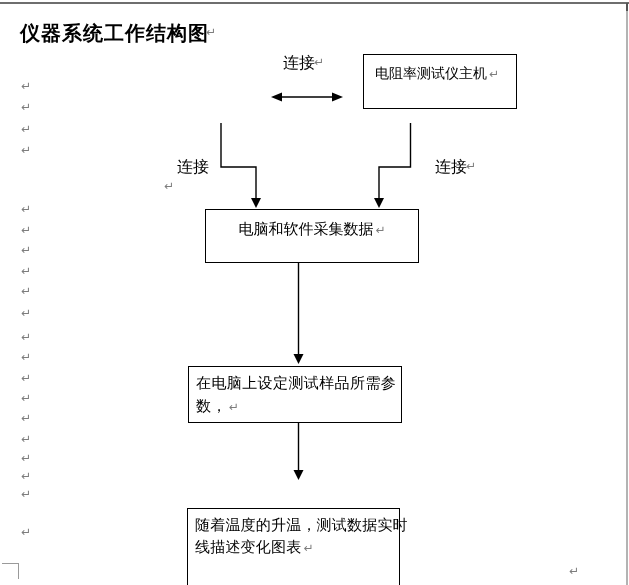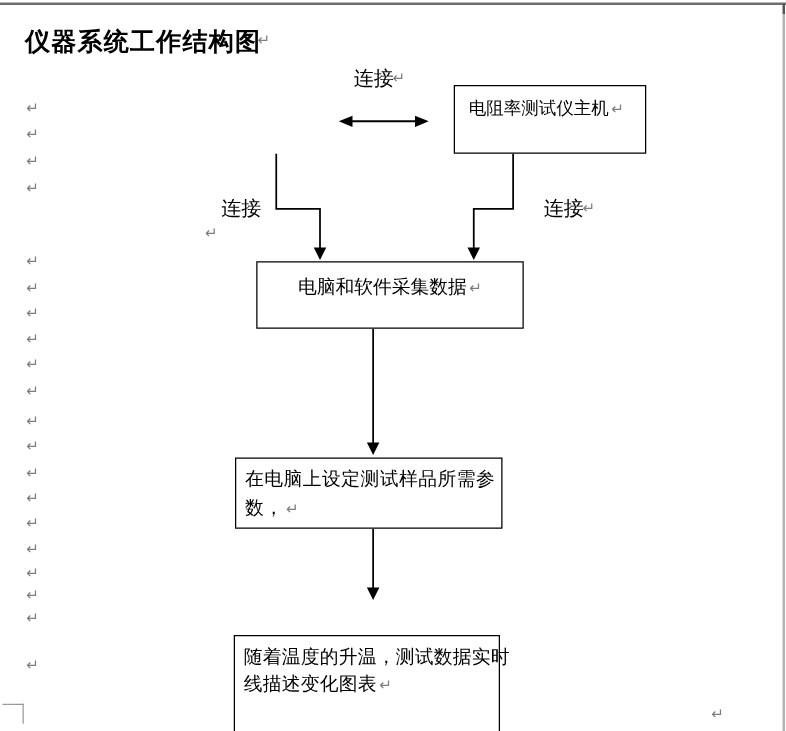--- a/index.html
+++ b/index.html
@@ -6,21 +6,21 @@
   #page{position:relative;width:629px;height:585px;background:#ffffff;overflow:hidden;
         font-family:"DejaVu Sans",sans-serif;color:#000;}
   #top-edge{position:absolute;left:0;top:2px;width:629px;height:2px;background:#6e6e6e;}
   #right-edge{position:absolute;left:626px;top:3px;width:2px;height:582px;
         background:linear-gradient(#555 0 8px,#b3b3b3 8px 100%);}
   #doc-title{position:absolute;left:20px;top:20px;font-size:20px;font-weight:bold;
         letter-spacing:1px;white-space:nowrap;}
   .node{position:absolute;border:1.5px solid #000;background:#fff;box-sizing:border-box;
         font-size:15px;line-height:22px;}
   #box-furnace{left:69px;top:68px;width:186px;height:55px;padding:7px 4px 0 11px;font-size:14px;}
-  #box-tester{left:363px;top:68px;width:154px;height:55px;padding:7px 4px 0 11px;font-size:14px;}
+  #box-tester{left:363px;top:54px;width:154px;height:55px;padding:7px 4px 0 11px;font-size:14px;}
   #box-computer{left:205px;top:209px;width:214px;height:54px;padding:8px 0 0 0;text-align:center;}
   #box-params{left:188px;top:366px;width:214px;height:57px;padding:5px 5px 0 7px;
         line-height:23px;letter-spacing:0.4px;}
   #box-record{left:187px;top:508px;width:213px;height:93px;padding:5px 4px 0 7px;
         line-height:22px;letter-spacing:0.2px;}
   .edge-label{position:absolute;font-size:16px;white-space:nowrap;}
   #label-connect-top{left:283px;top:53px;}
   #label-connect-left{left:177px;top:157px;}
   #label-connect-right{left:435px;top:157px;}
   .pmark{color:#7d7d7d;font-size:12px;margin-left:2px;font-weight:normal;letter-spacing:0;}

